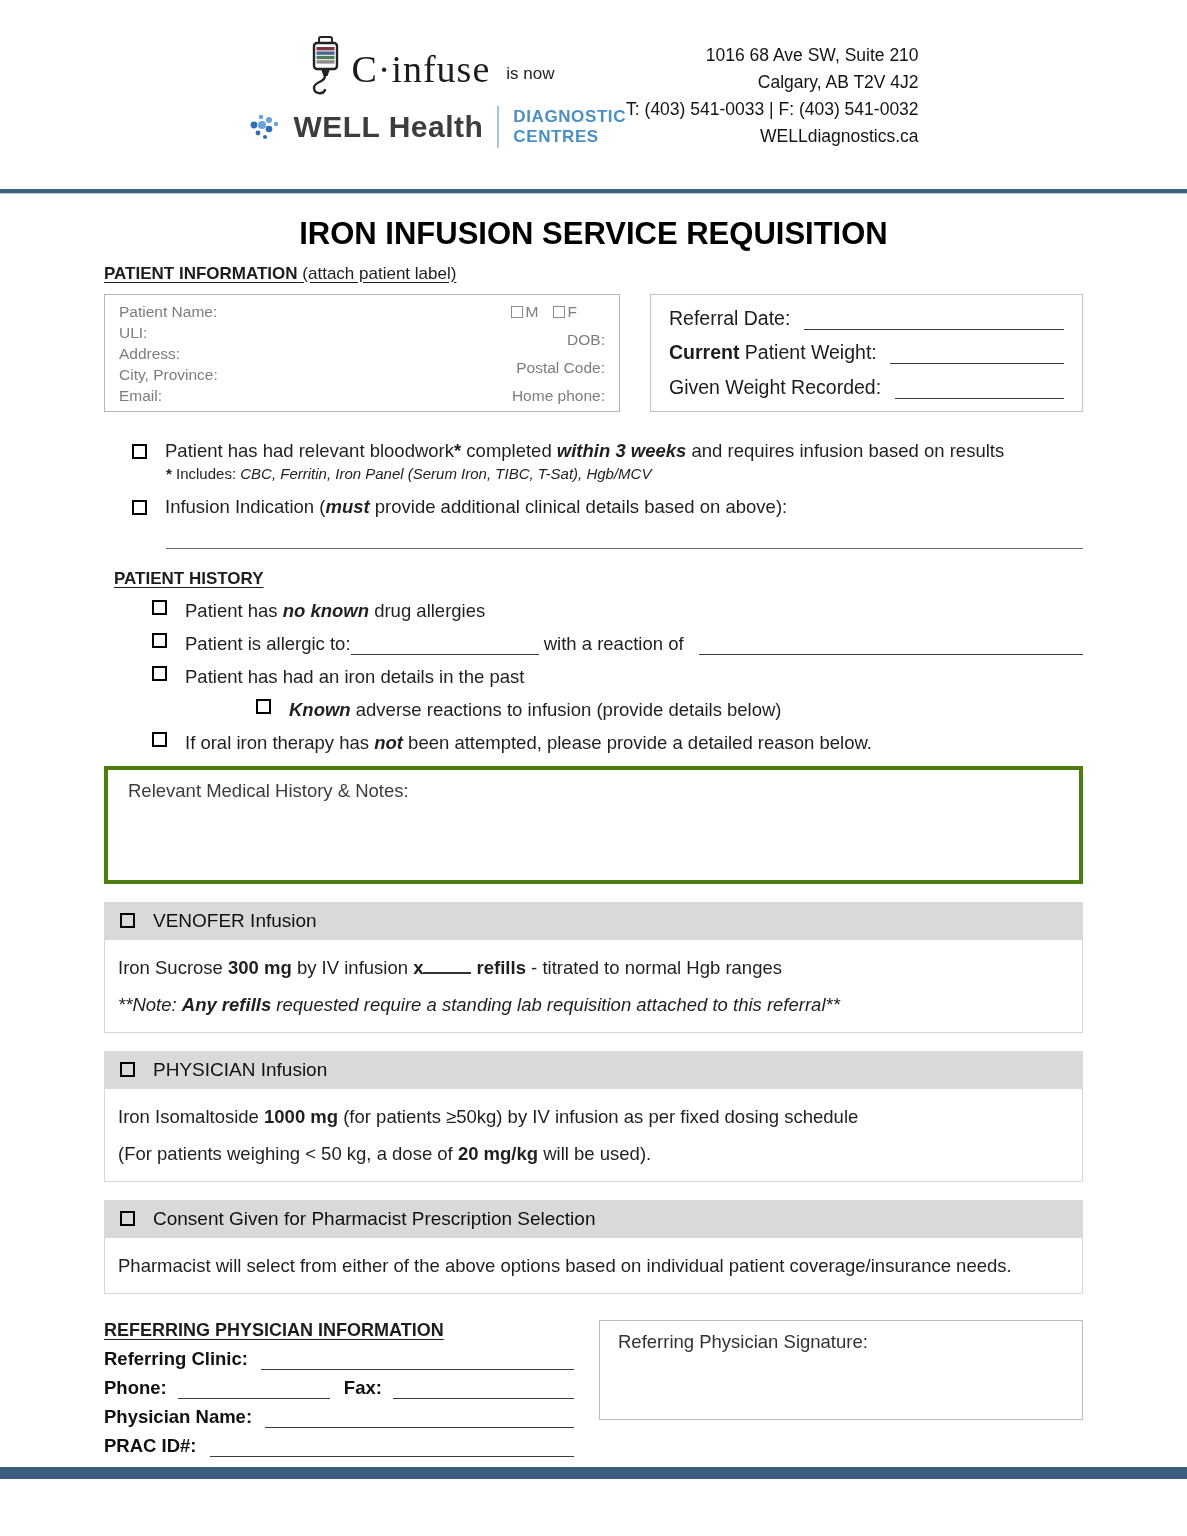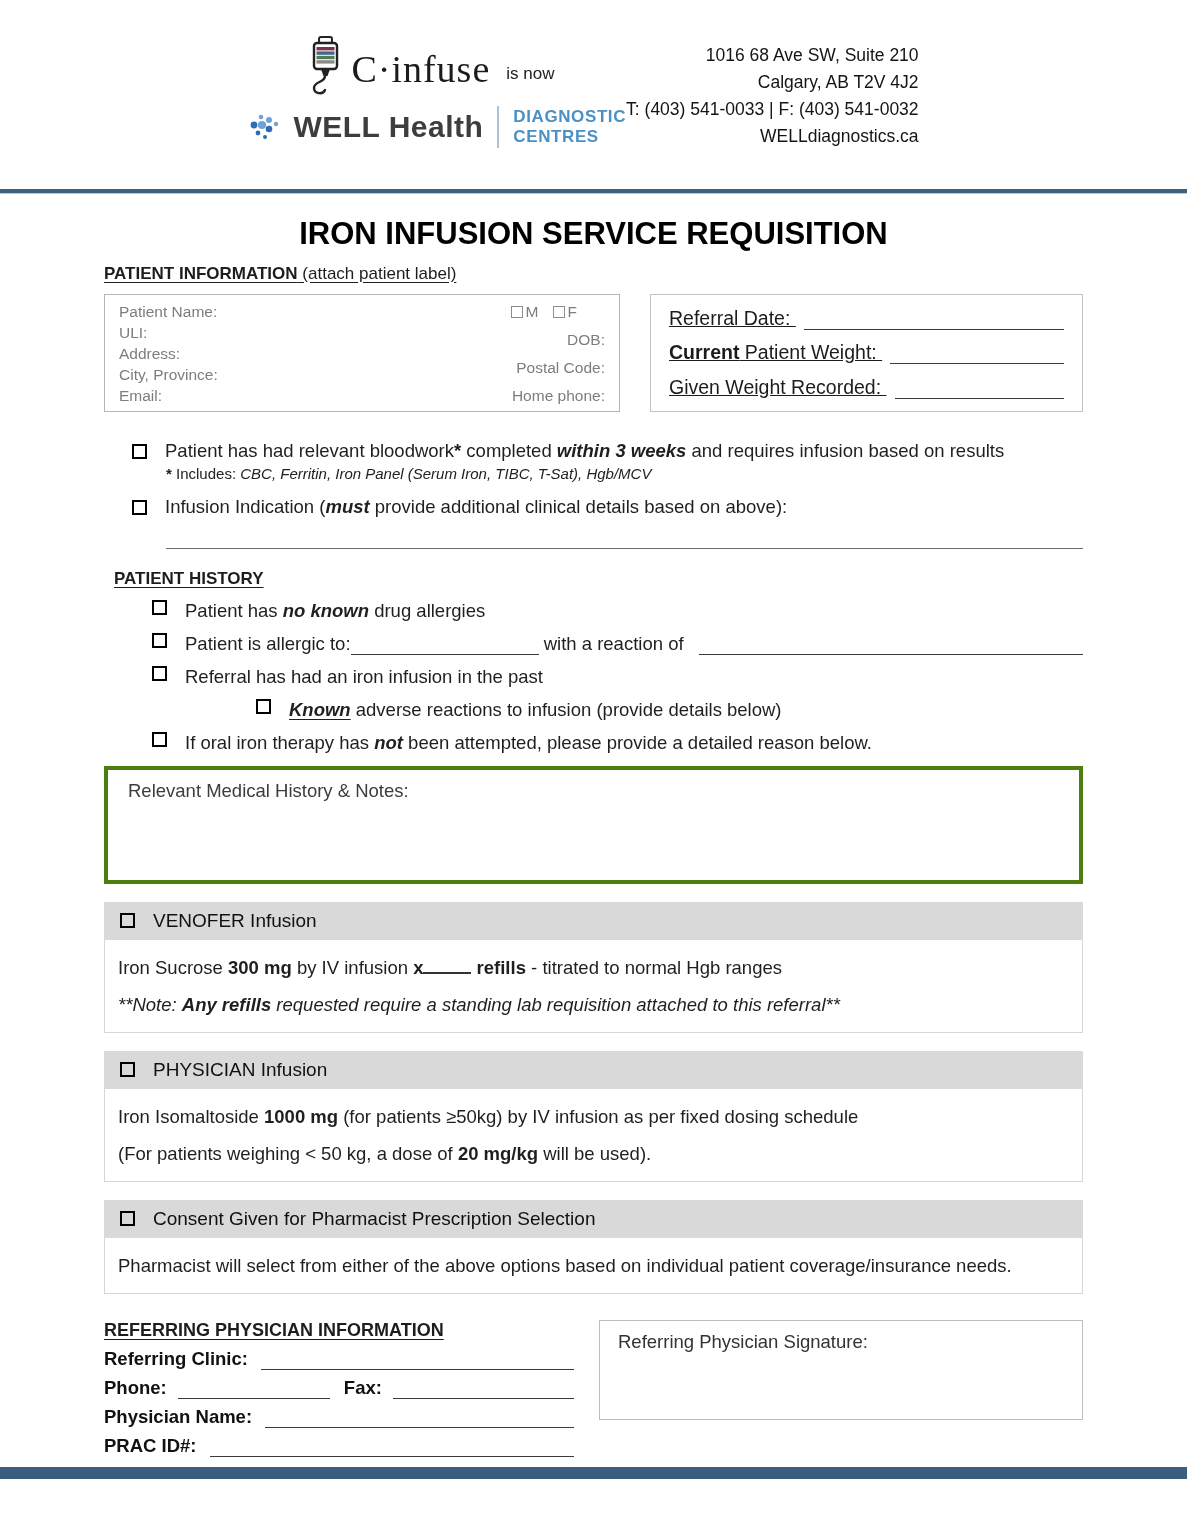--- a/index.html
+++ b/index.html
@@ -38,38 +38,38 @@
   .pbox { width:516px; height:118px; border:1px solid #b5b5b5; padding:8px 14px 6px 14px;
           color:#7d7d7d; font-size:15.5px; display:flex; }
   .pbox .col-l { width:57%; display:flex; flex-direction:column; justify-content:space-between; }
   .pbox .col-r { width:43%; display:flex; flex-direction:column; justify-content:space-between; align-items:flex-end; }
   .mf-row { display:flex; align-items:center; gap:14px; margin-right:28px; }
   .mf-item { display:flex; align-items:center; gap:3px; }
   .cb-gray { display:inline-block; width:12px; height:12px; border:1.5px solid #8c8c8c; background:#fff; }
   .rbox { flex:1; border:1px solid #c3c3c3; padding:12px 18px; font-size:19.5px; color:#1c1c1c;
           display:flex; flex-direction:column; justify-content:space-between; }
   .frow { display:flex; align-items:flex-end; }
-  .frow .lbl { white-space:pre;text-decoration:underline; }
+  .frow .lbl { white-space:pre; }
   .fill { display:inline-block; border-bottom:1.6px solid #3a3a3a; height:1.08em; }
   .fill.grow { flex:1; margin-left:8px; }
 
   
   .cb { display:inline-block; width:15px; height:15px; border:2px solid #000; background:transparent; flex:none; }
   .check-row { display:flex; gap:18px; align-items:flex-start; font-size:18.5px; color:#1f1f1f; }
   .bw1 { margin-top:28px; margin-left:28px; }
   .bw1 .cb, .bw2 .cb { margin-top:4px; }
   .subnote { margin-left:62px; margin-top:3px; font-size:15px; color:#222; }
   .bw2 { margin-top:14px; margin-left:28px; }
   .indic-line { margin-left:62px; margin-top:30px; border-bottom:1.4px solid #6a6a6a; height:1px; }
 
   .ph-heading { margin-top:20px; margin-left:10px; }
   .hist { margin-left:48px; margin-top:8px; }
   .hist .check-row { margin-top:11px; }
   .hist .sub { margin-left:104px; }
-  .known { font-weight:700; font-style:italic; text-decoration:underline; text-underline-offset:3px; }
+  .known { font-weight:700; font-style:italic; text-underline-offset:3px; }
   .inlinefills { display:flex; align-items:flex-end; flex:1; }
   .inlinefills .lbl { white-space:pre; }
   .f-allergic { width:188px; }
   .f-reaction { flex:1; margin-left:10px; }
 
   .notes-box { margin-top:12px; height:118px; border:4px solid #4d7c0f; padding:10px 20px;
                font-size:18.5px; color:#3c3c3c; }
 
   
   .med-section { margin-top:18px; }
@@ -229,21 +229,21 @@
       <span class="inlinefills">
         <span class="lbl">Patient is allergic to:</span>
           <span class="fill f-allergic"></span>
           <span class="lbl"> with a reaction of </span>
           <span class="fill f-reaction"></span>
       </span>
     </div>
 
     <div class="check-row">
       <span class="cb"></span>
-      <span>Referral has had an iron infusion in the past</span>
+      <span>Patient has had an iron details in the past</span>
     </div>
 
     <div class="check-row sub">
       <span class="cb"></span>
       <span>
         <span class="known">Known</span><span>  adverse reactions to infusion (provide details below)</span>
       </span>
     </div>
 
 

